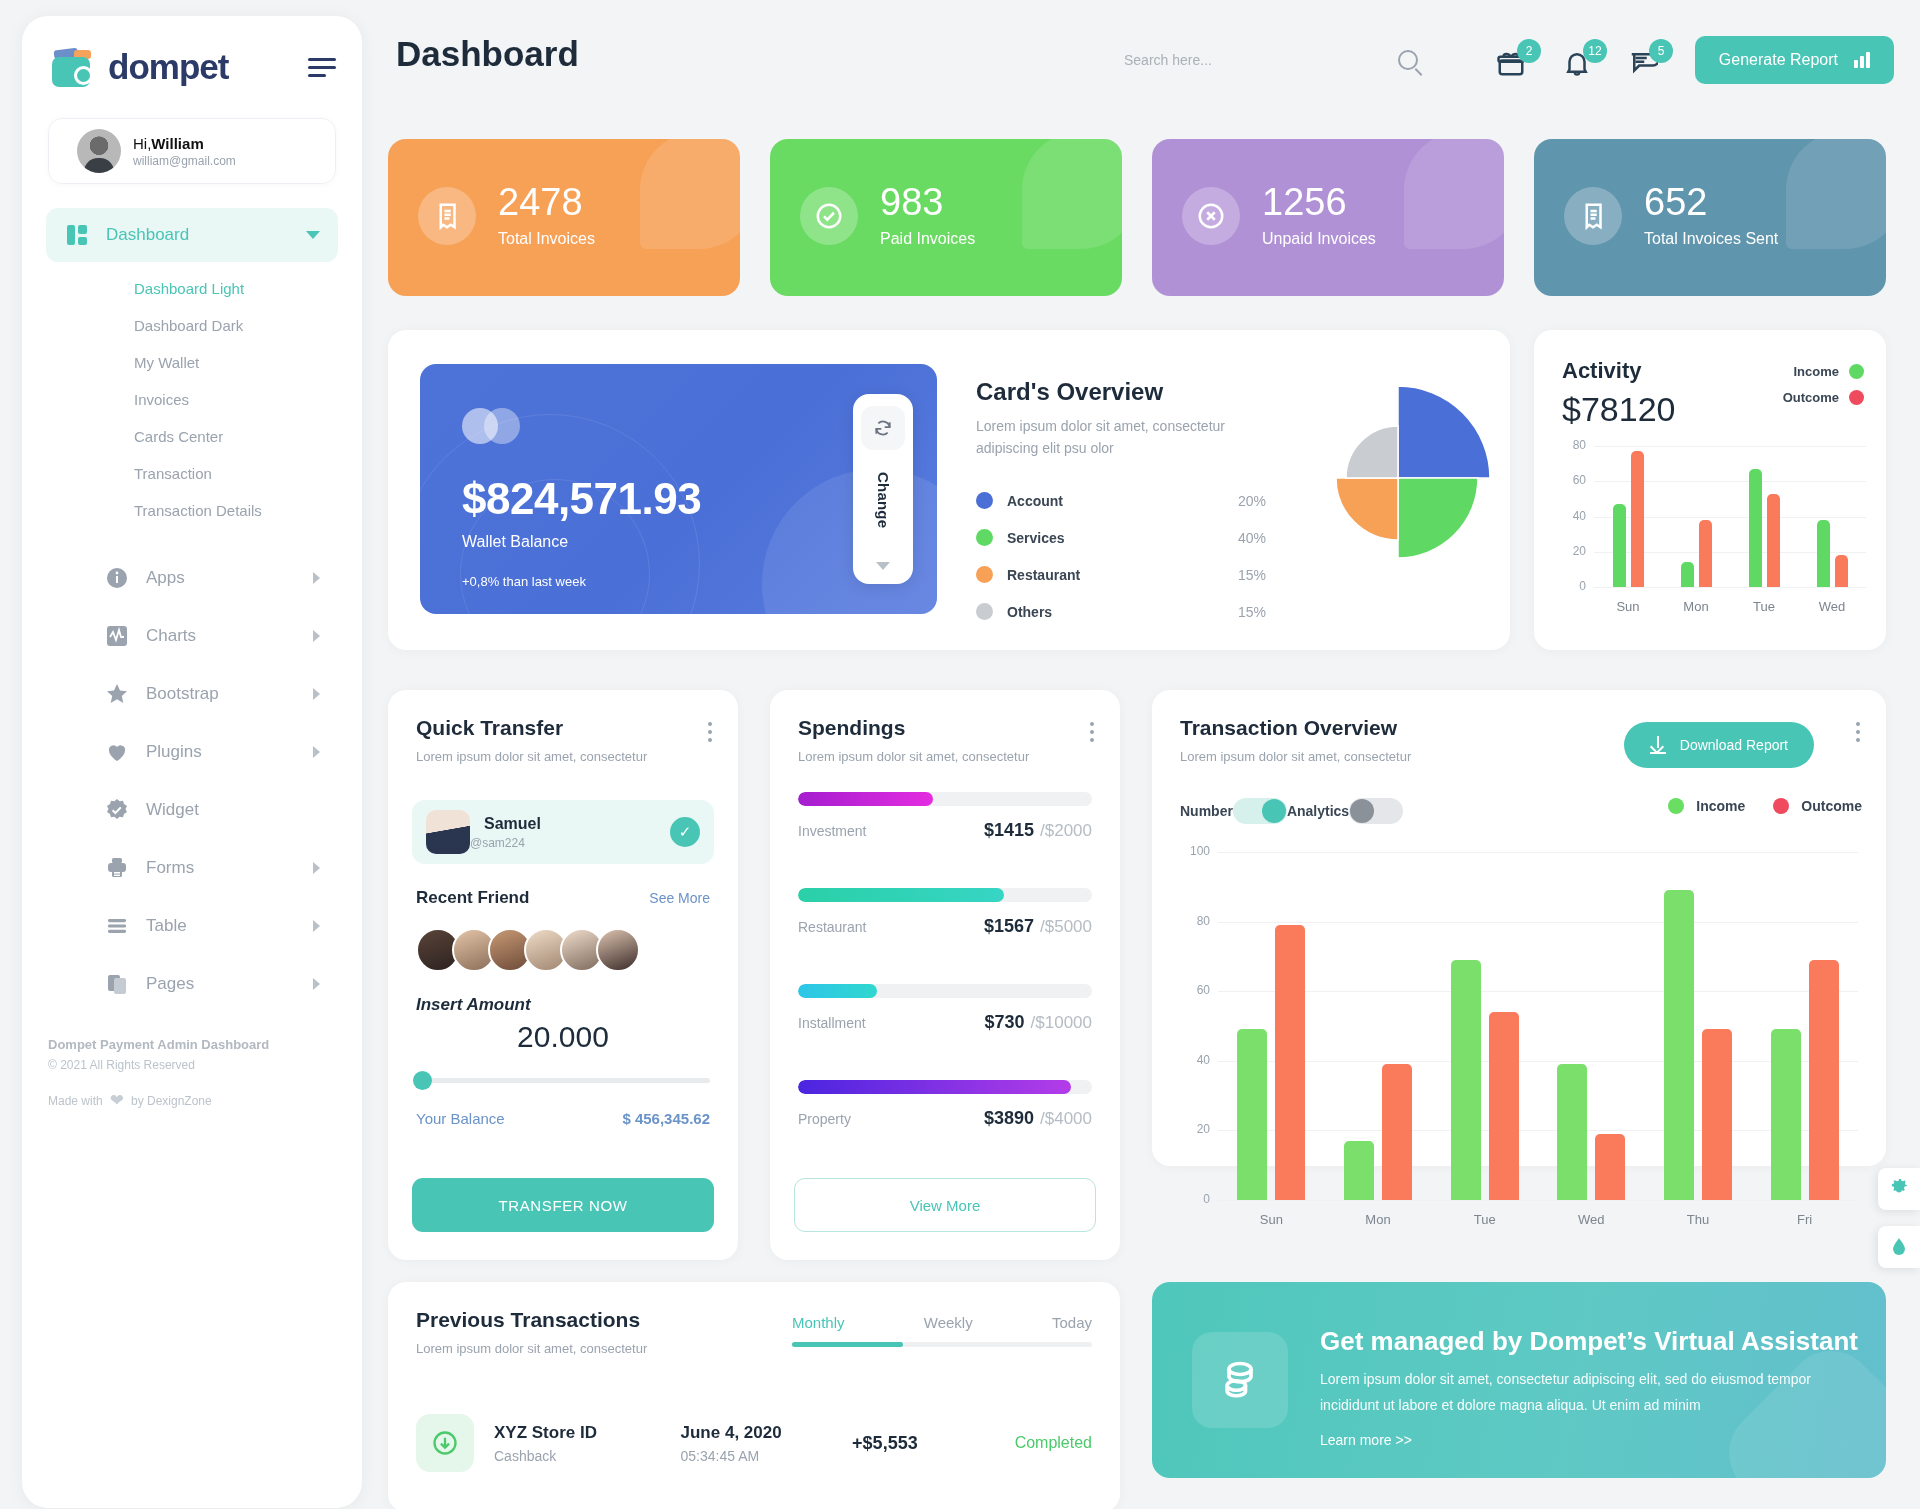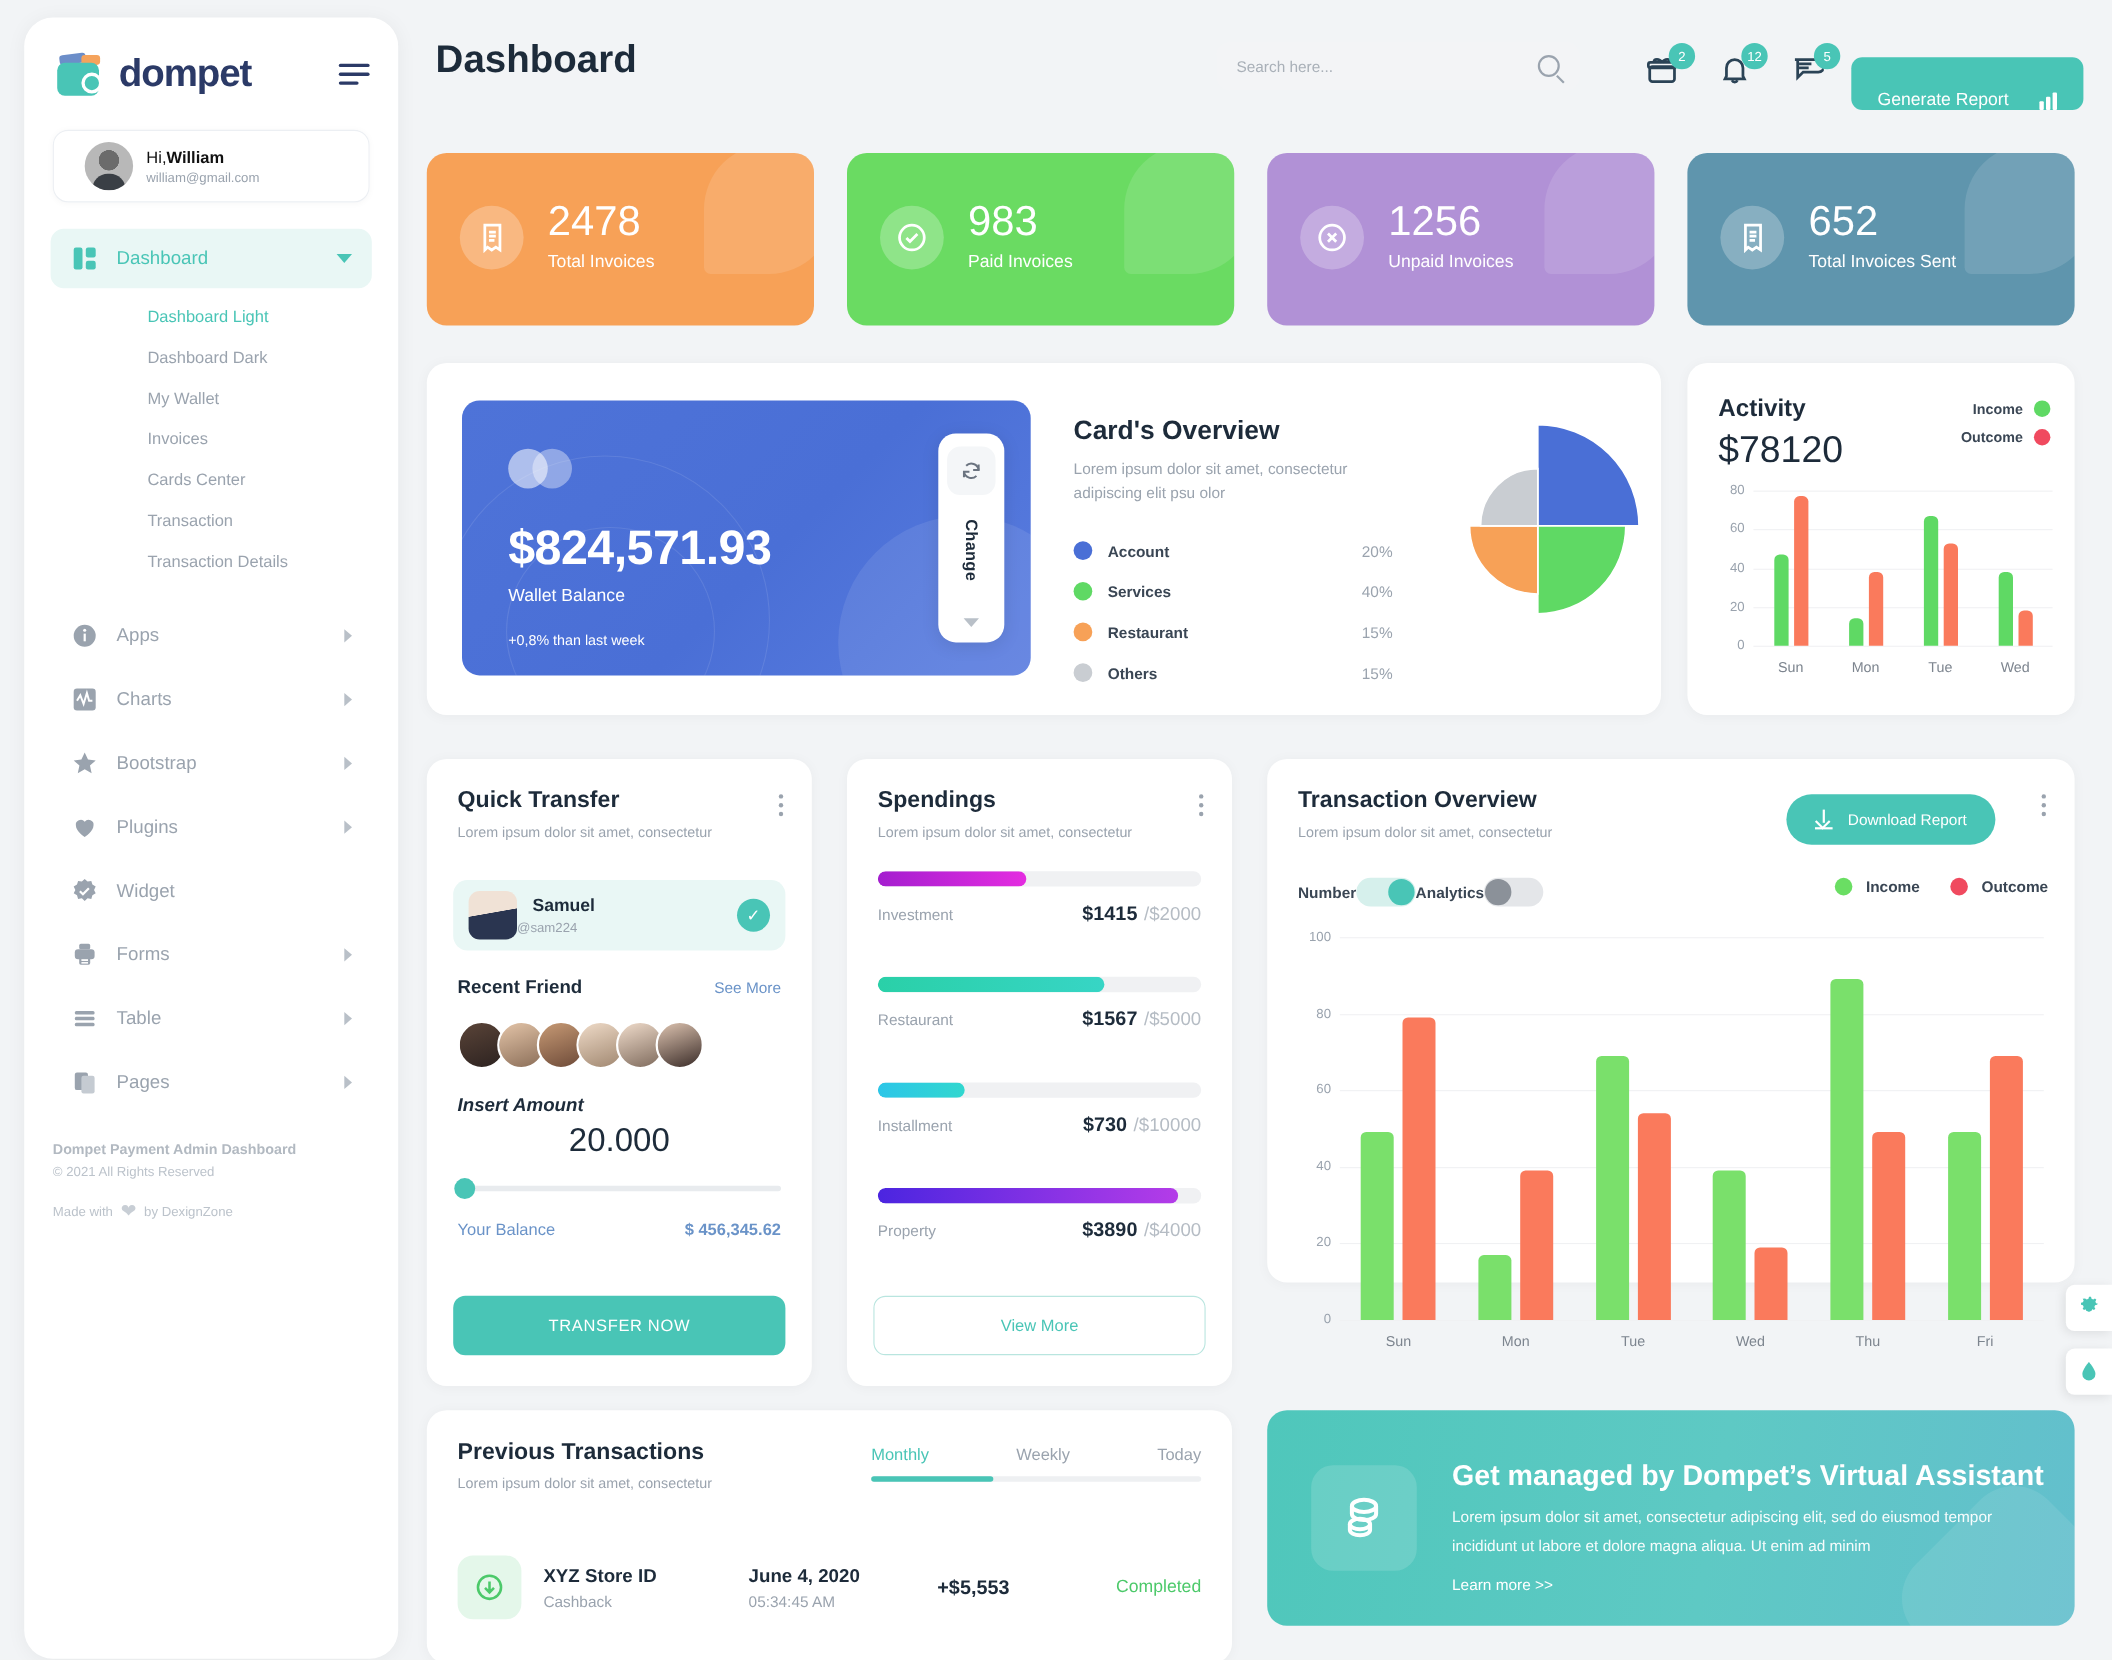--- a/index.html
+++ b/index.html
@@ -67,21 +67,21 @@
   .grid-ic{width:20px;height:20px;display:grid;grid-template-columns:8px 9px;grid-template-rows:9px 8px;gap:3px;}
   .grid-ic i{background:#49c5b6;border-radius:2px;display:block}
   .grid-ic i:nth-child(1){grid-row:1/3;}
   .caret-d { margin-left:auto; width:0;height:0;border-left:7px solid transparent;border-right:7px solid transparent;border-top:8px solid #49c5b6;}
   .caret-r { margin-left:auto; width:0;height:0;border-top:6px solid transparent;border-bottom:6px solid transparent;border-left:7px solid #b9c0c8;}
 
   .submenu { padding: 8px 0 6px 0; }
   .sub-item { font-size: 15px; color:#9aa3ae; padding: 10px 0 10px 112px; cursor:pointer; }
   .sub-item.active { color:#49c5b6; }
 
-  .nav-sec { margin-top: 14px; }
+  .nav-sec { margin-top: 14px; margin-left: 40px; }
   .nav-row {
     margin: 0 24px; height: 58px; display:flex; align-items:center;
     padding: 0 18px; font-size:17px; color:#9aa3ae; cursor:pointer;
   }
   .gicon { width:26px; height:26px; margin-right:16px; color:#9aa3ae; display:flex;align-items:center;justify-content:center; flex:0 0 auto;}
   .gicon svg{width:24px;height:24px;fill:#9aa3ae}
 
   .side-foot { padding: 24px 26px; }
   .sf-t { font-size: 13px; font-weight:bold; color:#b2b9c1; }
   .sf-s { font-size: 12px; color:#bcc3cb; margin-top:6px; }
@@ -104,24 +104,24 @@
   .mag:after{content:"";position:absolute;right:-7px;bottom:-5px;width:9px;height:2px;background:#9aa3ae;transform:rotate(45deg);}
 
   .hdr-icon { position:absolute; top:24px; width:36px; height:36px; cursor:pointer; }
   .hdr-icon svg{ width:30px;height:30px; stroke:#2b4356; fill:none; stroke-width:2; }
   .badge {
     position:absolute; right:-9px; top:-9px; min-width:24px; height:24px;
     background:#49c5b6; color:#fff; border-radius:50%;
     font-size:12px; display:flex;align-items:center;justify-content:center; padding:0 5px;
   }
   .gen-btn {
-    position:absolute; right: 0; top: 28px; height: 48px; padding: 0 24px;
+    position:absolute; right: 0; top: 12px; height: 48px; padding: 0 24px;
     background:#49c5b6; color:#fff; border:none; border-radius: 10px;
     font-size:16px; font-family:"Liberation Sans",sans-serif; cursor:pointer;
-    display:flex; align-items:flex-end; gap:28px;
+    display:flex; align-items:center; gap:16px;
   }
   .bars-ic{display:flex;align-items:flex-end;gap:2px;height:16px}
   .bars-ic i{width:4px;background:#fff;border-radius:1px;display:block}
   .bars-ic i:nth-child(1){height:8px}
   .bars-ic i:nth-child(2){height:12px}
   .bars-ic i:nth-child(3){height:16px}
 
   
   .stat { position:absolute; top:139px; height:157px; border-radius:18px; overflow:hidden; color:#fff; }
   .stat .blob{position:absolute;right:-18px;top:-8px;width:118px;height:118px;background:rgba(255,255,255,.12);border-radius:50% 50% 50% 6px;}

